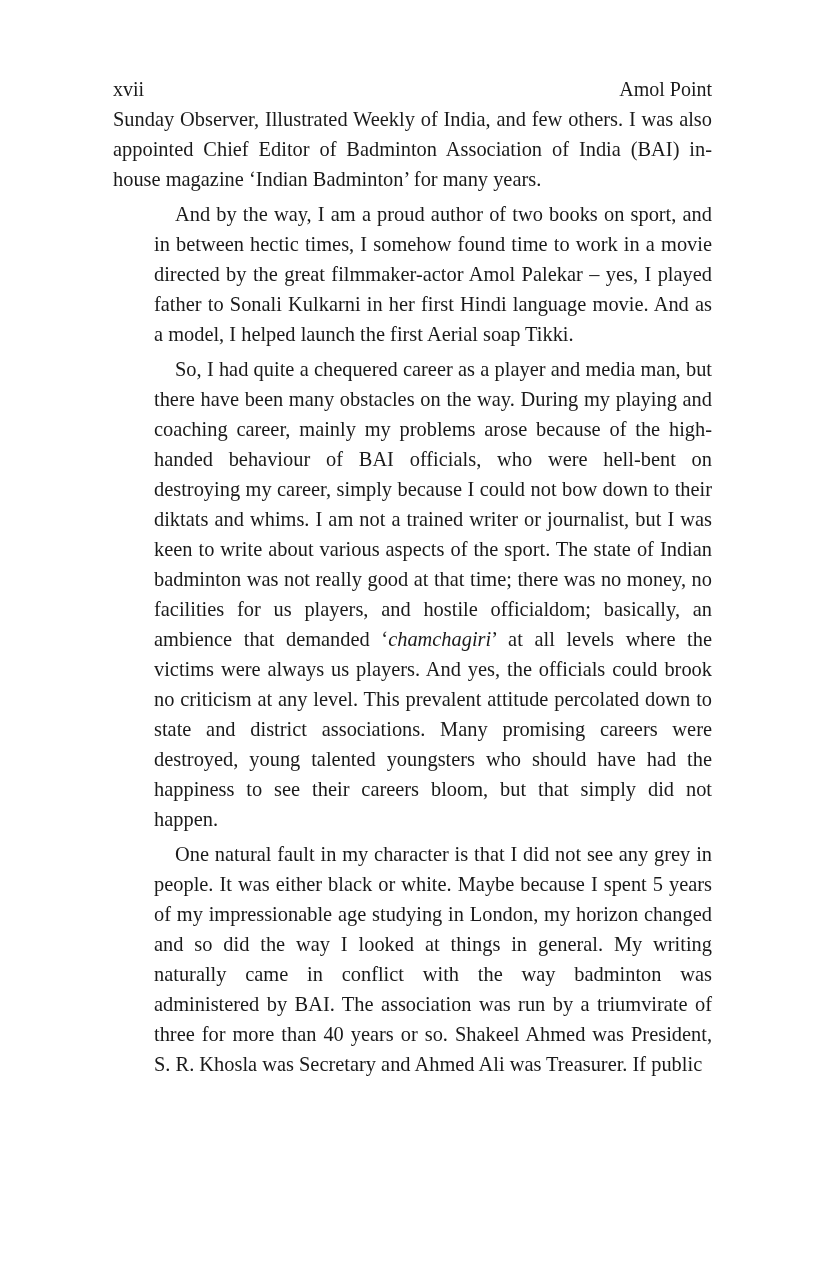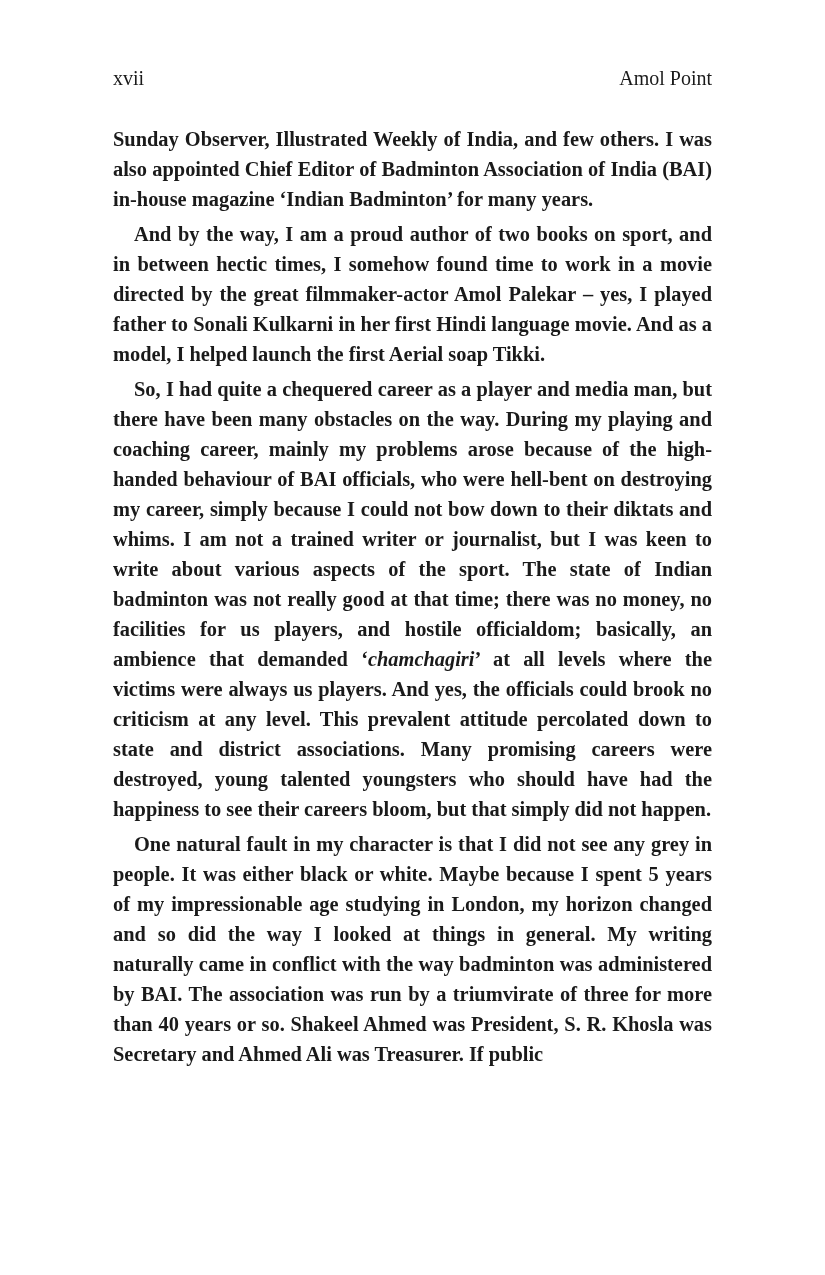--- a/index.html
+++ b/index.html
@@ -11,45 +11,45 @@
     position: relative;
     width: 825px;
     height: 1275px;
     background: #ffffff;
     overflow: hidden;
     font-family: "Liberation Serif", "DejaVu Serif", serif;
     color: #1a1a1a;
   }
   .running-header {
     position: absolute;
-    top: 67px;
+    top: 78px;
     left: 113px;
     width: 599px;
     display: flex;
     justify-content: space-between;
     align-items: baseline;
     font-size: 20px;
     line-height: 22px;
   }
   .body-text {
     position: absolute;
-    top: 124px;
+    top: 104px;
     left: 113px;
     width: 599px;
     font-size: 20.4px;
     line-height: 30px;
     text-align: justify;
     text-justify: inter-word;
-    font-weight: bold;
   }
   .body-text p.para {
     margin: 0;
   }
   .body-text p.para + p.para {
     margin-top: 5px;
+    margin-left: 41px;
   }
   .body-text p.indent {
     text-indent: 21px;
   }
   .italic {
     font-style: italic;
   }
 </style>
 </head>
 <body>

